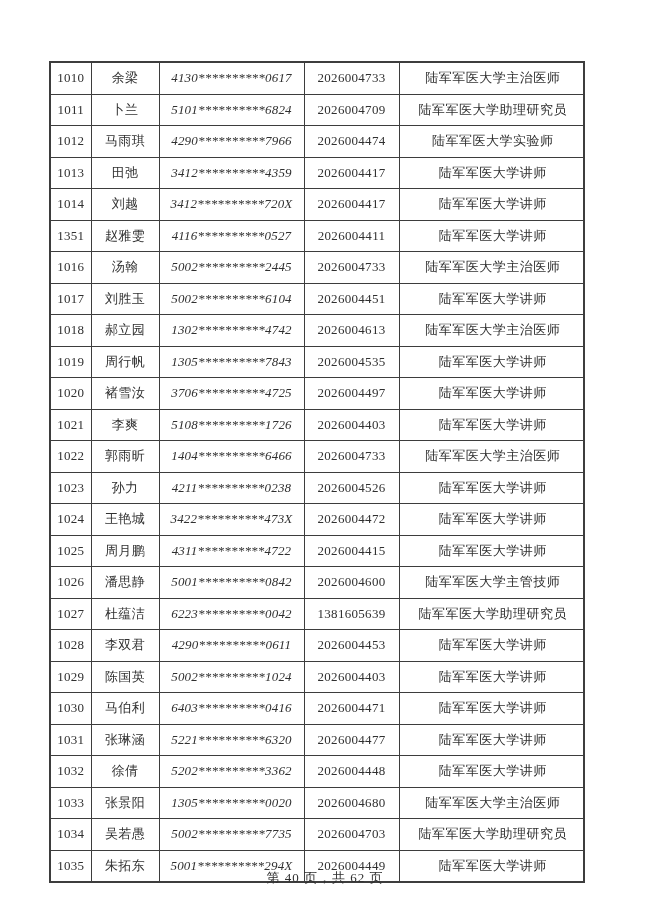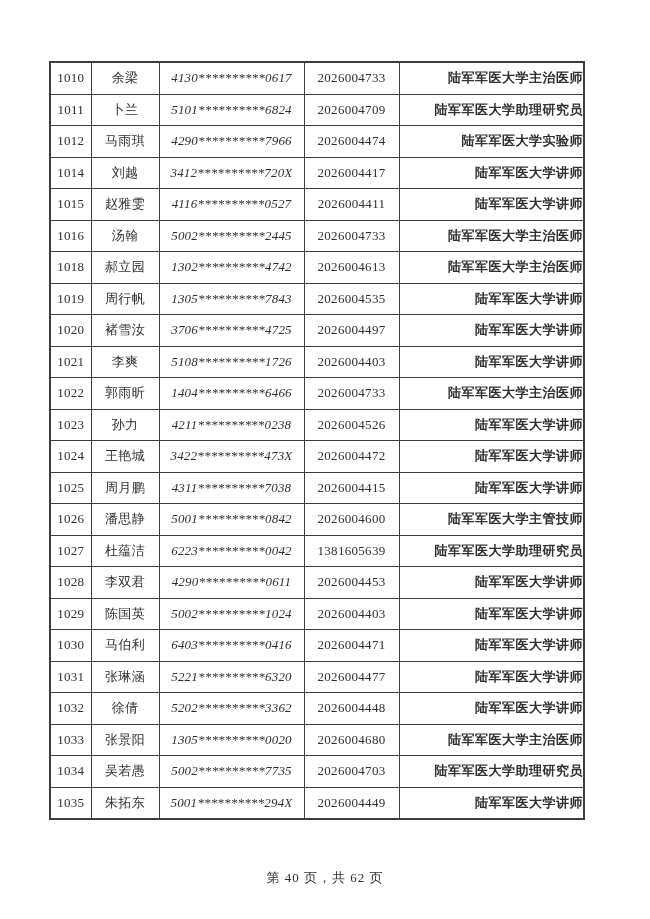--- a/index.html
+++ b/index.html
@@ -26,24 +26,23 @@
     font-size:13px;
     line-height:30.5px;
     text-align:center;
     vertical-align:middle;
     white-space:nowrap;
     overflow:hidden;
     padding:0;
     letter-spacing:0.3px;
   }
   .roster-table td.pos {
-    text-align:right;
+    text-align:center;
     padding-left:3px;
     letter-spacing:0.5px;
-    font-weight:bold;
   }
   .roster-table td.idnum { letter-spacing:0.2px;font-style:italic; }
 
   .page-footer {
     position:absolute;
     left:0; top:869px;
     width:650px;
     text-align:center;
     font-size:13px;
     color:#303030;
@@ -79,41 +78,55 @@
           <td class="pos">陆军军医大学助理研究员</td>
         </tr>
         <tr>
           <td>1012</td>
           <td>马雨琪</td>
           <td class="idnum">4290**********7966</td>
           <td>2026004474</td>
           <td class="pos">陆军军医大学实验师</td>
         </tr>
         <tr>
+          <td>1013</td>
+          <td>田弛</td>
+          <td class="idnum">3412**********4359</td>
+          <td>2026004417</td>
+          <td class="pos">陆军军医大学讲师</td>
+        </tr>
+        <tr>
           <td>1014</td>
           <td>刘越</td>
           <td class="idnum">3412**********720X</td>
           <td>2026004417</td>
           <td class="pos">陆军军医大学讲师</td>
         </tr>
         <tr>
-          <td>1015</td>
+          <td>1351</td>
           <td>赵雅雯</td>
           <td class="idnum">4116**********0527</td>
           <td>2026004411</td>
           <td class="pos">陆军军医大学讲师</td>
         </tr>
         <tr>
           <td>1016</td>
           <td>汤翰</td>
           <td class="idnum">5002**********2445</td>
           <td>2026004733</td>
           <td class="pos">陆军军医大学主治医师</td>
         </tr>
         <tr>
+          <td>1017</td>
+          <td>刘胜玉</td>
+          <td class="idnum">5002**********6104</td>
+          <td>2026004451</td>
+          <td class="pos">陆军军医大学讲师</td>
+        </tr>
+        <tr>
           <td>1018</td>
           <td>郝立园</td>
           <td class="idnum">1302**********4742</td>
           <td>2026004613</td>
           <td class="pos">陆军军医大学主治医师</td>
         </tr>
         <tr>
           <td>1019</td>
           <td>周行帆</td>
           <td class="idnum">1305**********7843</td>
@@ -151,21 +164,21 @@
         <tr>
           <td>1024</td>
           <td>王艳城</td>
           <td class="idnum">3422**********473X</td>
           <td>2026004472</td>
           <td class="pos">陆军军医大学讲师</td>
         </tr>
         <tr>
           <td>1025</td>
           <td>周月鹏</td>
-          <td class="idnum">4311**********7038</td>
+          <td class="idnum">4311**********4722</td>
           <td>2026004415</td>
           <td class="pos">陆军军医大学讲师</td>
         </tr>
         <tr>
           <td>1026</td>
           <td>潘思静</td>
           <td class="idnum">5001**********0842</td>
           <td>2026004600</td>
           <td class="pos">陆军军医大学主管技师</td>
         </tr>

